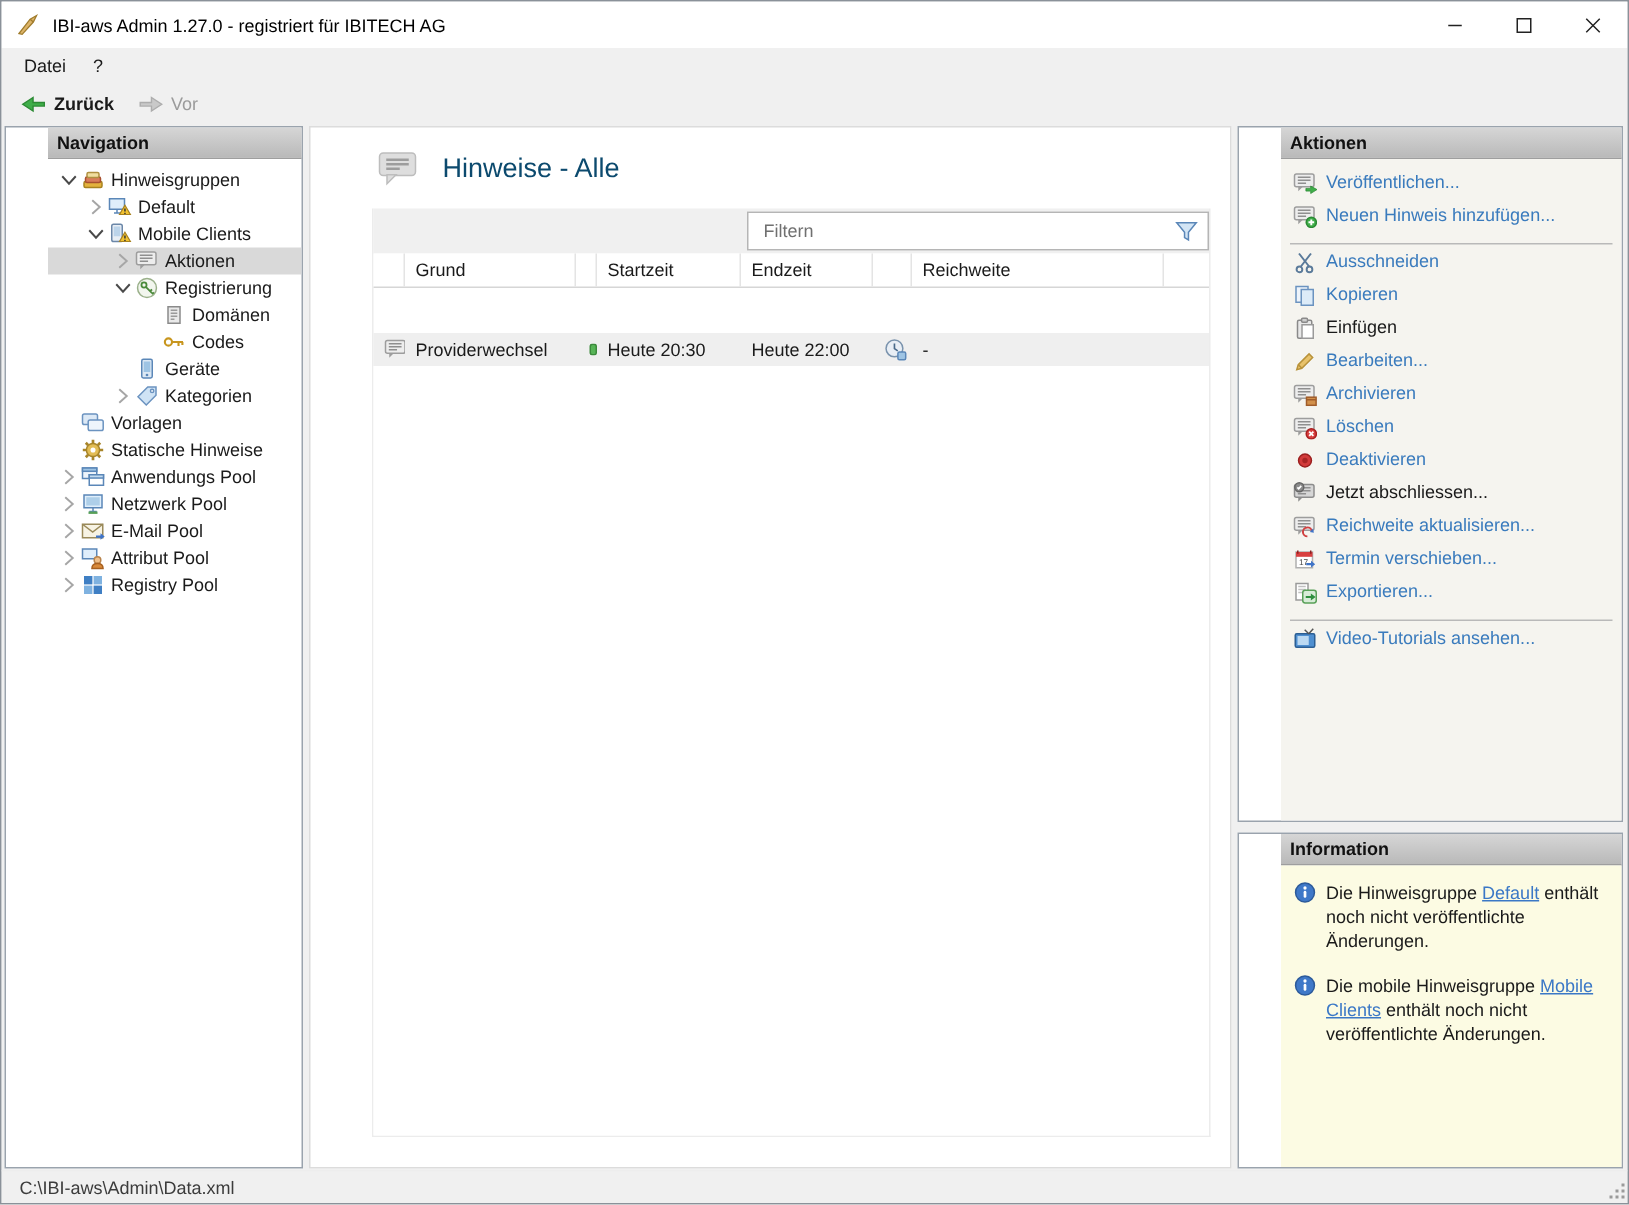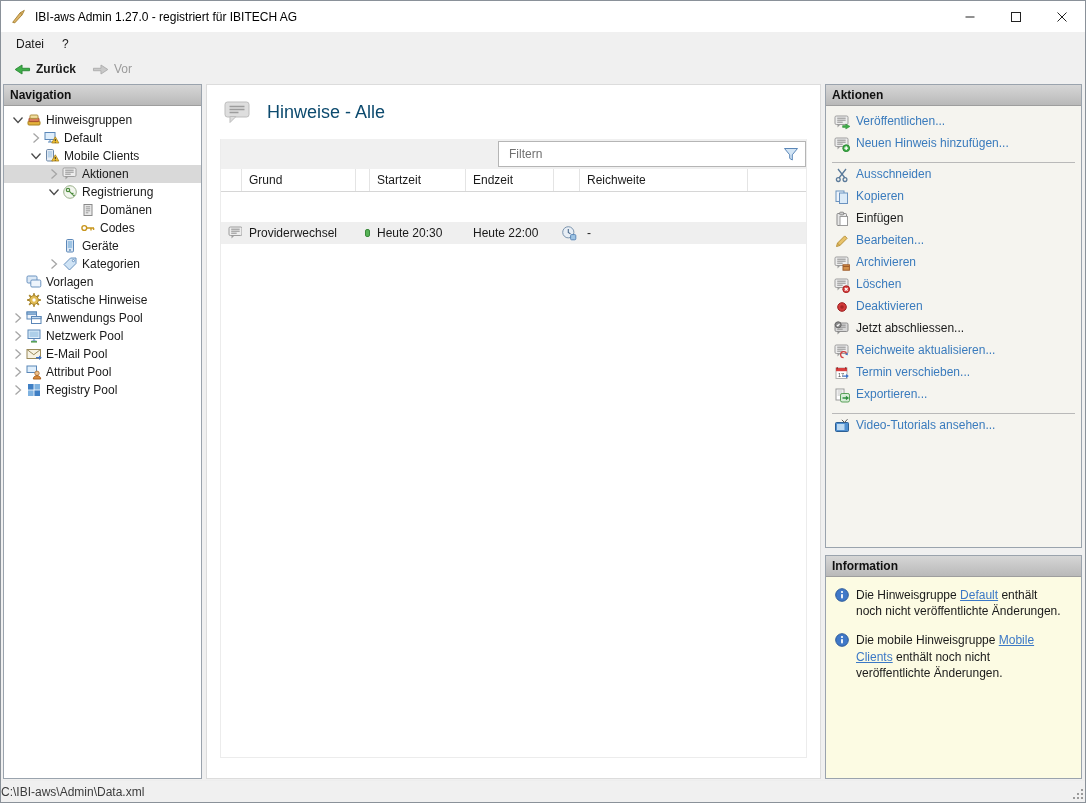--- a/index.html
+++ b/index.html
@@ -20,21 +20,21 @@
   
   .menubar{height:23px;background:#f0f0f0;display:flex;align-items:center;flex:none;padding-left:6px;}
   .menu-item{padding:2px 9px;color:#1a1a1a;}
   
   .toolbar{height:28px;background:#f0f0f0;display:flex;align-items:center;flex:none;padding-left:6px;gap:2px;}
   .tool-btn{display:flex;align-items:center;gap:5px;padding:2px 7px;}
   .tool-btn .lbl{color:#1a1a1a;font-weight:700;}
   .tool-btn.disabled .lbl{color:#9b9b9b;font-weight:400;}
   
   .content{flex:1;display:flex;gap:4px;padding:1px 3px 1px 2px;background:#f0f0f0;min-height:0;}
-  .panel{background:#fff;border:1px solid #9aa3ad;display:flex;flex-direction:column;min-height:0;}
+  .panel{background:#fff;border:1px solid #9aa3ad;display:flex;flex-direction:column;min-height:0;padding-left:28px;}
   .panel-header{height:21px;flex:none;background:linear-gradient(180deg,#d6d6d6,#b9b9b9);
     border-bottom:1px solid #9e9e9e;font-weight:700;padding-left:6px;display:flex;align-items:center;color:#111;}
   
   .nav-panel{width:199px;flex:none;}
   .tree{padding-top:5px;overflow:hidden;flex:1;}
   .tree-row{height:18px;display:flex;align-items:center;white-space:nowrap;}
   .tree-row.selected{background:#d9d9d9;}
   .tw{width:16px;height:16px;flex:none;display:flex;align-items:center;justify-content:center;}
   .tree-label{margin-left:4px;}
   
@@ -63,21 +63,21 @@
   .action-item .al{color:#3a7bbd;}
   .action-item.disabled .al{color:#1a1a1a;}
   .action-sep{border-top:1px solid #b9b9b9;margin:4px 6px 4px 6px;}
   .splitter{height:7px;flex:none;background:#f0f0f0;display:flex;align-items:center;justify-content:center;color:#8a8a8a;font-size:14px;line-height:4px;letter-spacing:1px;}
   .info-panel{flex:1;}
   .info-body{flex:1;background:#fcfbe3;padding:10px 8px 0 8px;overflow:hidden;}
   .info-item{display:flex;gap:6px;margin-bottom:13px;line-height:1.35;}
   .info-item .txt{color:#1a1a1a;max-width:208px;}
   .info-link{color:#3b78c6;text-decoration:underline;cursor:pointer;}
   
-  .statusbar{height:22px;flex:none;background:#f0f0f0;display:flex;align-items:center;padding:0 4px 0 0;color:#3c3c3c;position:relative;border-top:1px solid #ededed;}
+  .statusbar{height:22px;flex:none;background:#f0f0f0;display:flex;align-items:center;padding:0 4px 0 12px;color:#3c3c3c;position:relative;border-top:1px solid #ededed;}
   .grip{position:absolute;right:2px;bottom:3px;width:12px;height:12px;}
   .grip i{position:absolute;width:2px;height:2px;background:#9a9a9a;}
   .ico{display:inline-flex;flex:none;}
 </style>
 </head>
 <body>
 
 <div class="window">
 
   <div class="titlebar">

